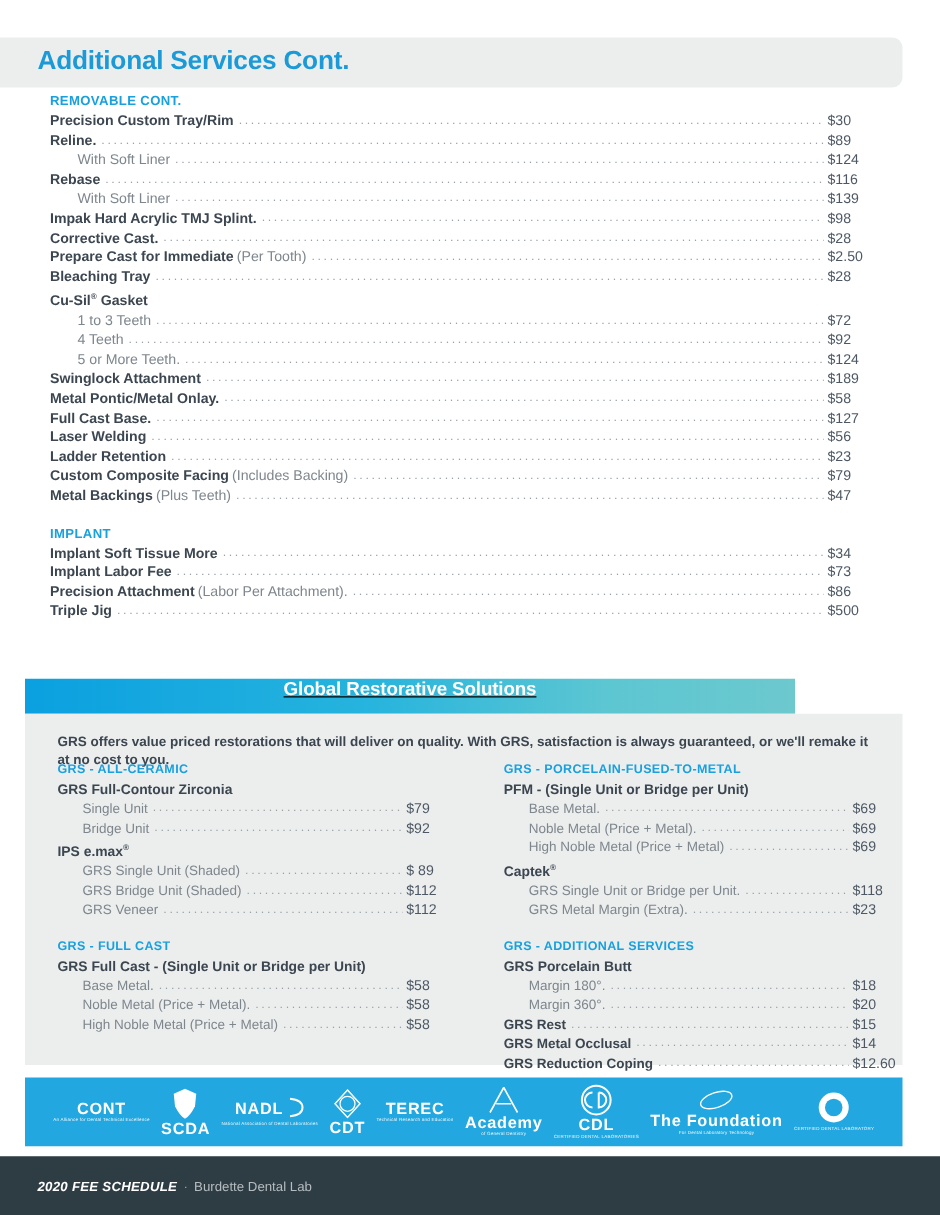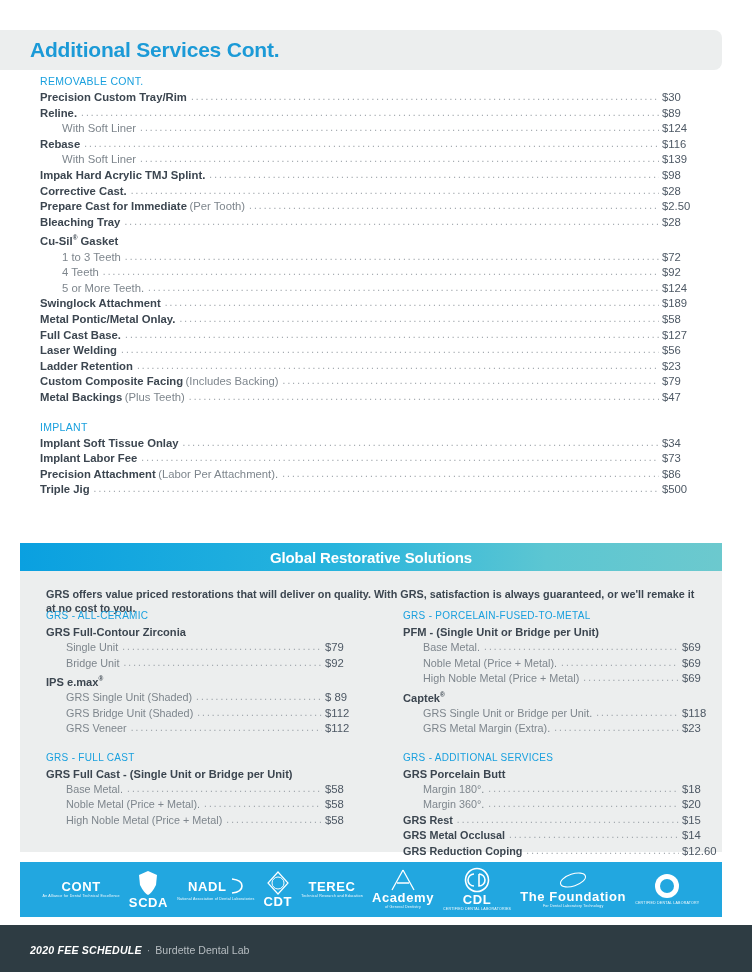--- a/index.html
+++ b/index.html
@@ -17,21 +17,21 @@
   }
   .title-band .title{
     position:absolute;left:30px;top:50%;transform:translateY(-52%);
     font-size:21px;font-weight:700;color:#1b9ad7;letter-spacing:-.2px;
     white-space:nowrap;
   }
 
   
   .list{position:absolute;left:40px;top:74px;width:682px;}
   .sec-head{
-    font-size:10.5px;font-weight:400;color:#19a0de;letter-spacing:.3px;
+    font-size:10.5px;font-weight:700;color:#19a0de;letter-spacing:.3px;
     margin:0 0 2px 0;line-height:14px;
   }
   .sec-gap{height:14px;}
   .row{
     display:flex;align-items:center;line-height:15.6px;
     font-size:11.3px;white-space:nowrap;
   }
   .row .nm{color:#3c4650;font-weight:700;}
   .row .paren{color:#7e868d;font-weight:400;padding-left:2.5px;}
   .row .dots{
@@ -44,23 +44,23 @@
     font-size:11.3px;
   }
   .row.sub{padding-left:22px;}
   .row.sub .nm{color:#7e868d;font-weight:400;}
   .row.note{padding-left:22px;}
   .row.note .nm{color:#6f777e;font-weight:400;font-size:10.8px;}
   .sup{font-size:6.5px;vertical-align:super;}
 
   
   .grs-banner{
-    position:absolute;left:20px;top:543px;width:702px;height:28px;
+    position:absolute;left:20px;top:543px;width:616px;height:28px;
     background:linear-gradient(90deg,#0aa0e0 0%,#27b4dd 45%,#5cc6d2 75%,#6cc9ce 100%);
-    display:flex;align-items:center;justify-content:center;
+    display:flex;justify-content:center;text-decoration:underline;
   }
   .grs-banner .bt{
     color:#ffffff;font-size:15px;font-weight:700;letter-spacing:-.1px;
   }
   .grs-body{
     position:absolute;left:20px;top:571px;width:702px;height:281px;
     background:#eceeee;
   }
   .grs-intro{
     position:absolute;left:26px;top:16px;width:652px;
@@ -219,21 +219,21 @@
           <span class="nm">Metal Backings</span>
           <span class="paren">(Plus Teeth)</span>
           <span class="dots">........................................................................................................................</span>
           <span class="price">$47</span>
         </div>
       </div>
     <div class="sec-gap"></div>
     <div class="sec-head">IMPLANT</div>
     <div id="implant-rows">
         <div class="row">
-          <span class="nm">Implant Soft Tissue Onlay</span>
+          <span class="nm">Implant Soft Tissue More</span>
           <span class="dots">........................................................................................................................</span>
           <span class="price">$34</span>
         </div>
         <div class="row">
           <span class="nm">Implant Labor Fee</span>
           <span class="dots">........................................................................................................................</span>
           <span class="price">$73</span>
         </div>
         <div class="row">
           <span class="nm">Precision Attachment</span>

